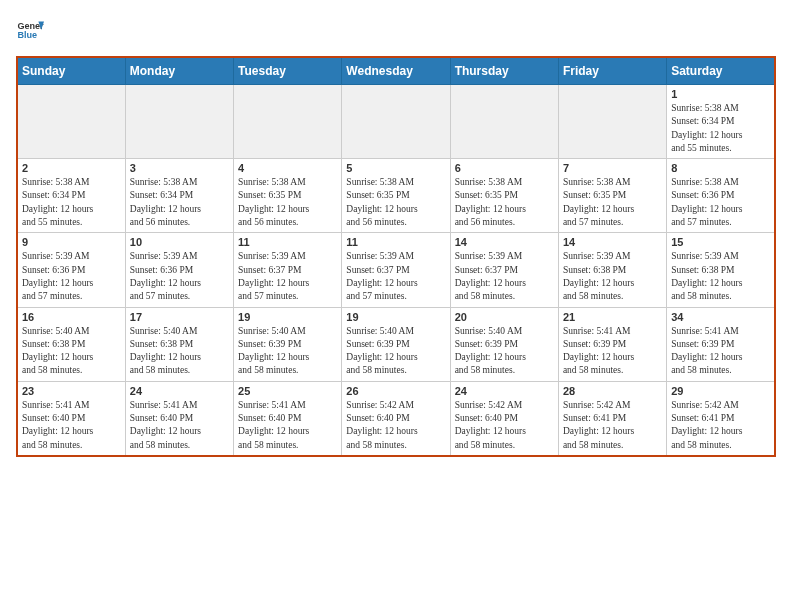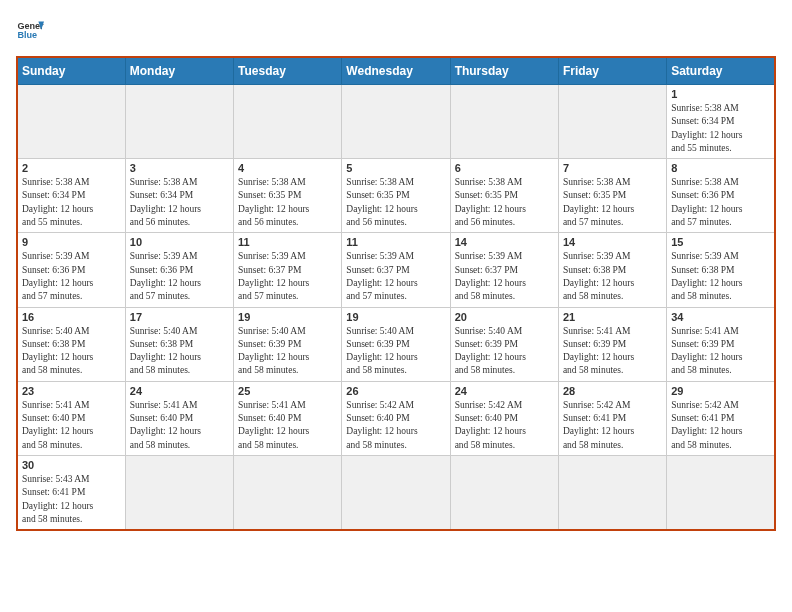--- a/index.html
+++ b/index.html
@@ -323,29 +323,14 @@
 and 58 minutes.</div>
         </td>
         <td>
           <span class="day-number">29</span>
           <div class="day-info" style="white-space: pre-line;">Sunrise: 5:42 AM
 Sunset: 6:41 PM
 Daylight: 12 hours
 and 58 minutes.</div>
         </td>
       </tr>
-      <tr class="last-row">
-        <td>
-          <span class="day-number">30</span>
-          <div class="day-info" style="white-space: pre-line;">Sunrise: 5:43 AM
-Sunset: 6:41 PM
-Daylight: 12 hours
-and 58 minutes.</div>
-        </td>
-        <td class="empty"></td>
-        <td class="empty"></td>
-        <td class="empty"></td>
-        <td class="empty"></td>
-        <td class="empty"></td>
-        <td class="empty"></td>
-      </tr>
     </tbody>
 </table>
 
 </body></html>

